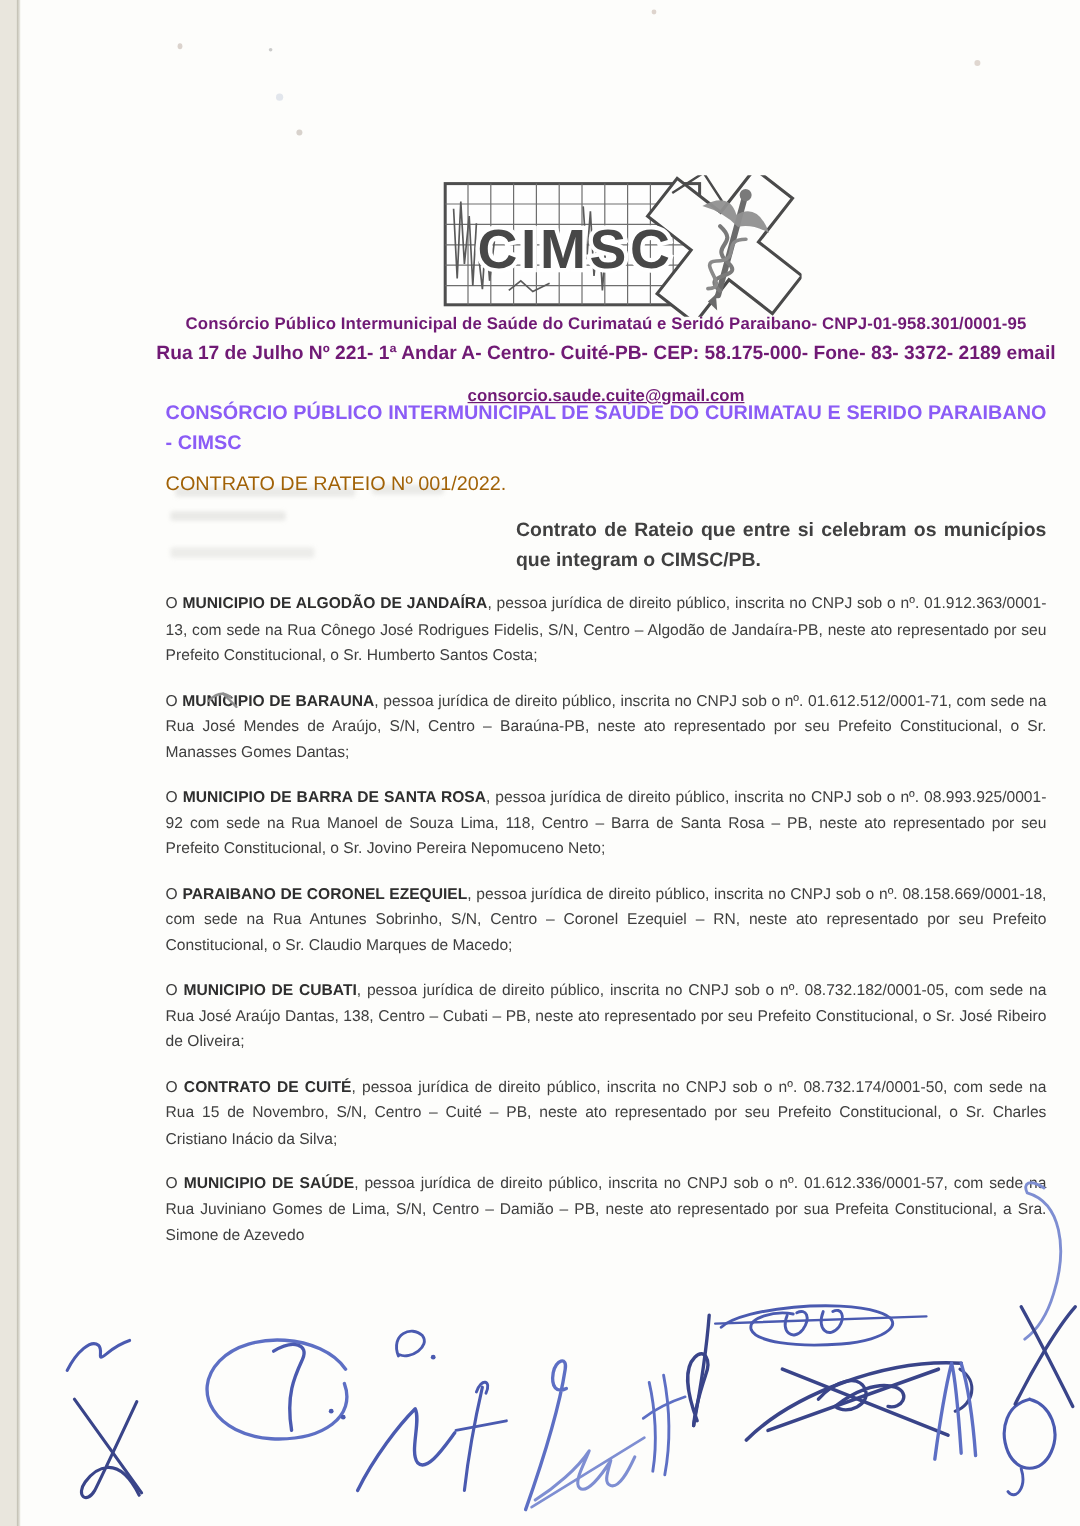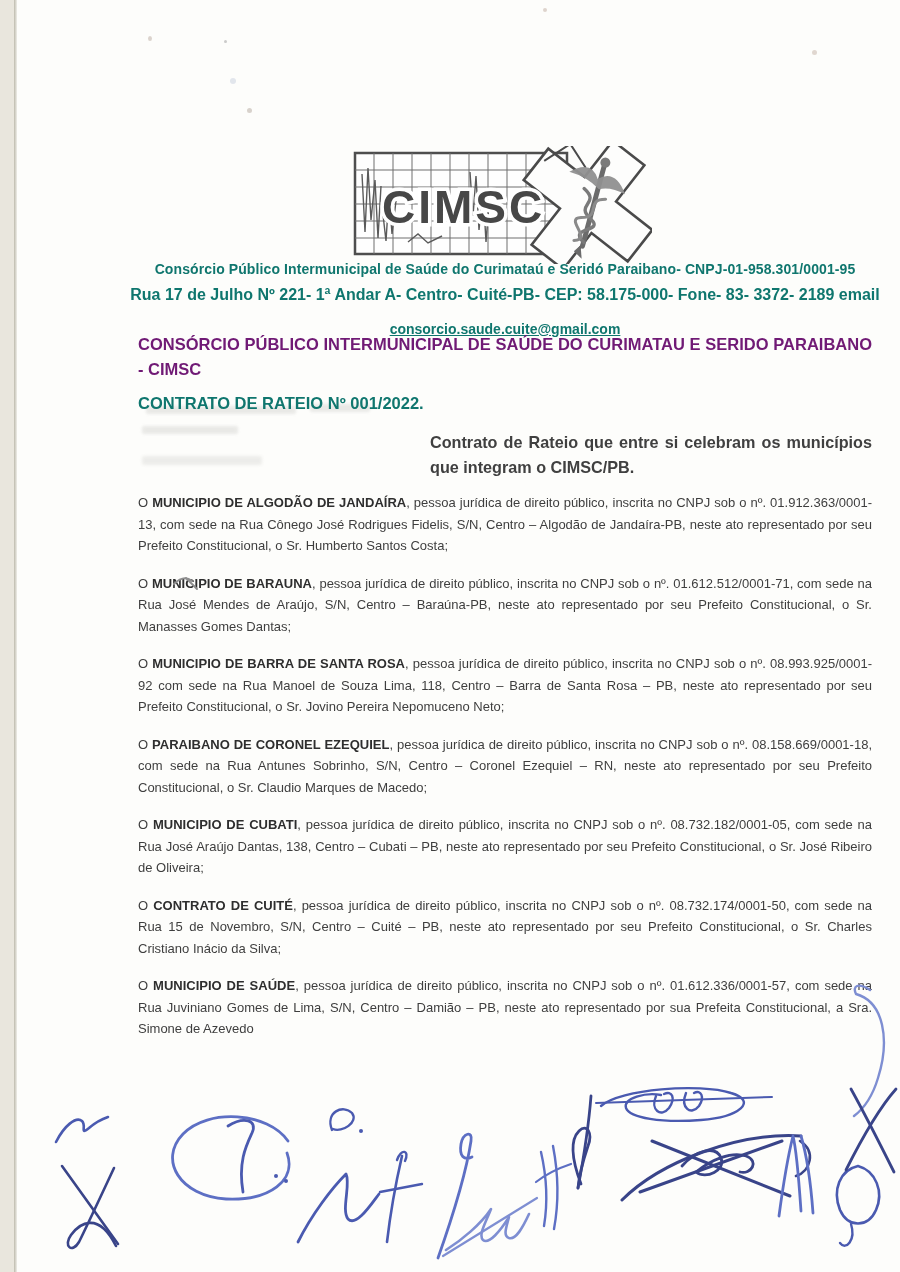--- a/index.html
+++ b/index.html
@@ -9,33 +9,33 @@
     font-family:"Liberation Sans", sans-serif;
     -webkit-font-smoothing:antialiased;
   }
   
   .scan-strip{position:absolute;left:0;top:0;width:14px;height:1272px;background:#e9e6dd;}
   .scan-strip-line{position:absolute;left:14px;top:0;width:3px;height:1272px;
     background:linear-gradient(to right,#bdbaac,#efeee8);}
   .speck{position:absolute;border-radius:50%;opacity:.5;}
 
   
-  .logo-wrap{position:absolute;left:352px;top:146px;width:300px;height:118px;}
-  .hdr{position:absolute;left:110px;width:790px;text-align:center;color:#0f766e;font-weight:bold;}
+  .logo-wrap{position:absolute;left:368px;top:146px;width:300px;height:118px;}
+  .hdr{position:absolute;left:110px;width:790px;text-align:center;color:#701a75;font-weight:bold;}
   .hdr-org{top:261px;font-size:14px;letter-spacing:.1px;}
   .hdr-addr{top:286px;font-size:16px;}
   .hdr-email{top:304px;font-size:14px;margin-top:17px;}
   .hdr-email span{text-decoration:underline;}
 
   
   .doc-title{position:absolute;left:138px;top:332px;width:734px;
-    font-size:16.5px;font-weight:bold;color:#701a75;line-height:25px;
+    font-size:16.5px;font-weight:bold;color:#8b5cf6;line-height:25px;
     text-align:justify;}
   .contract-no{position:absolute;left:138px;top:394px;width:734px;
-    font-size:16.5px;font-weight:bold;color:#0f766e;}
+    font-size:16.5px;font-weight:normal;color:#a16207;}
   .subject{position:absolute;left:430px;top:430px;width:442px;
     font-size:16.2px;font-weight:bold;color:#404040;line-height:25px;text-align:justify;}
   .paras{position:absolute;left:138px;top:471px;width:734px;
     font-size:13px;color:#3e3e3e;line-height:21.5px;text-align:justify;margin-top:21px;}
   .paras p{margin:0 0 16px 0;}
   .paras b{color:#2e2e2e;}
 
   
   .ghost{position:absolute;background:#d9d9d6;filter:blur(1.6px);opacity:.55;border-radius:2px;}
 

